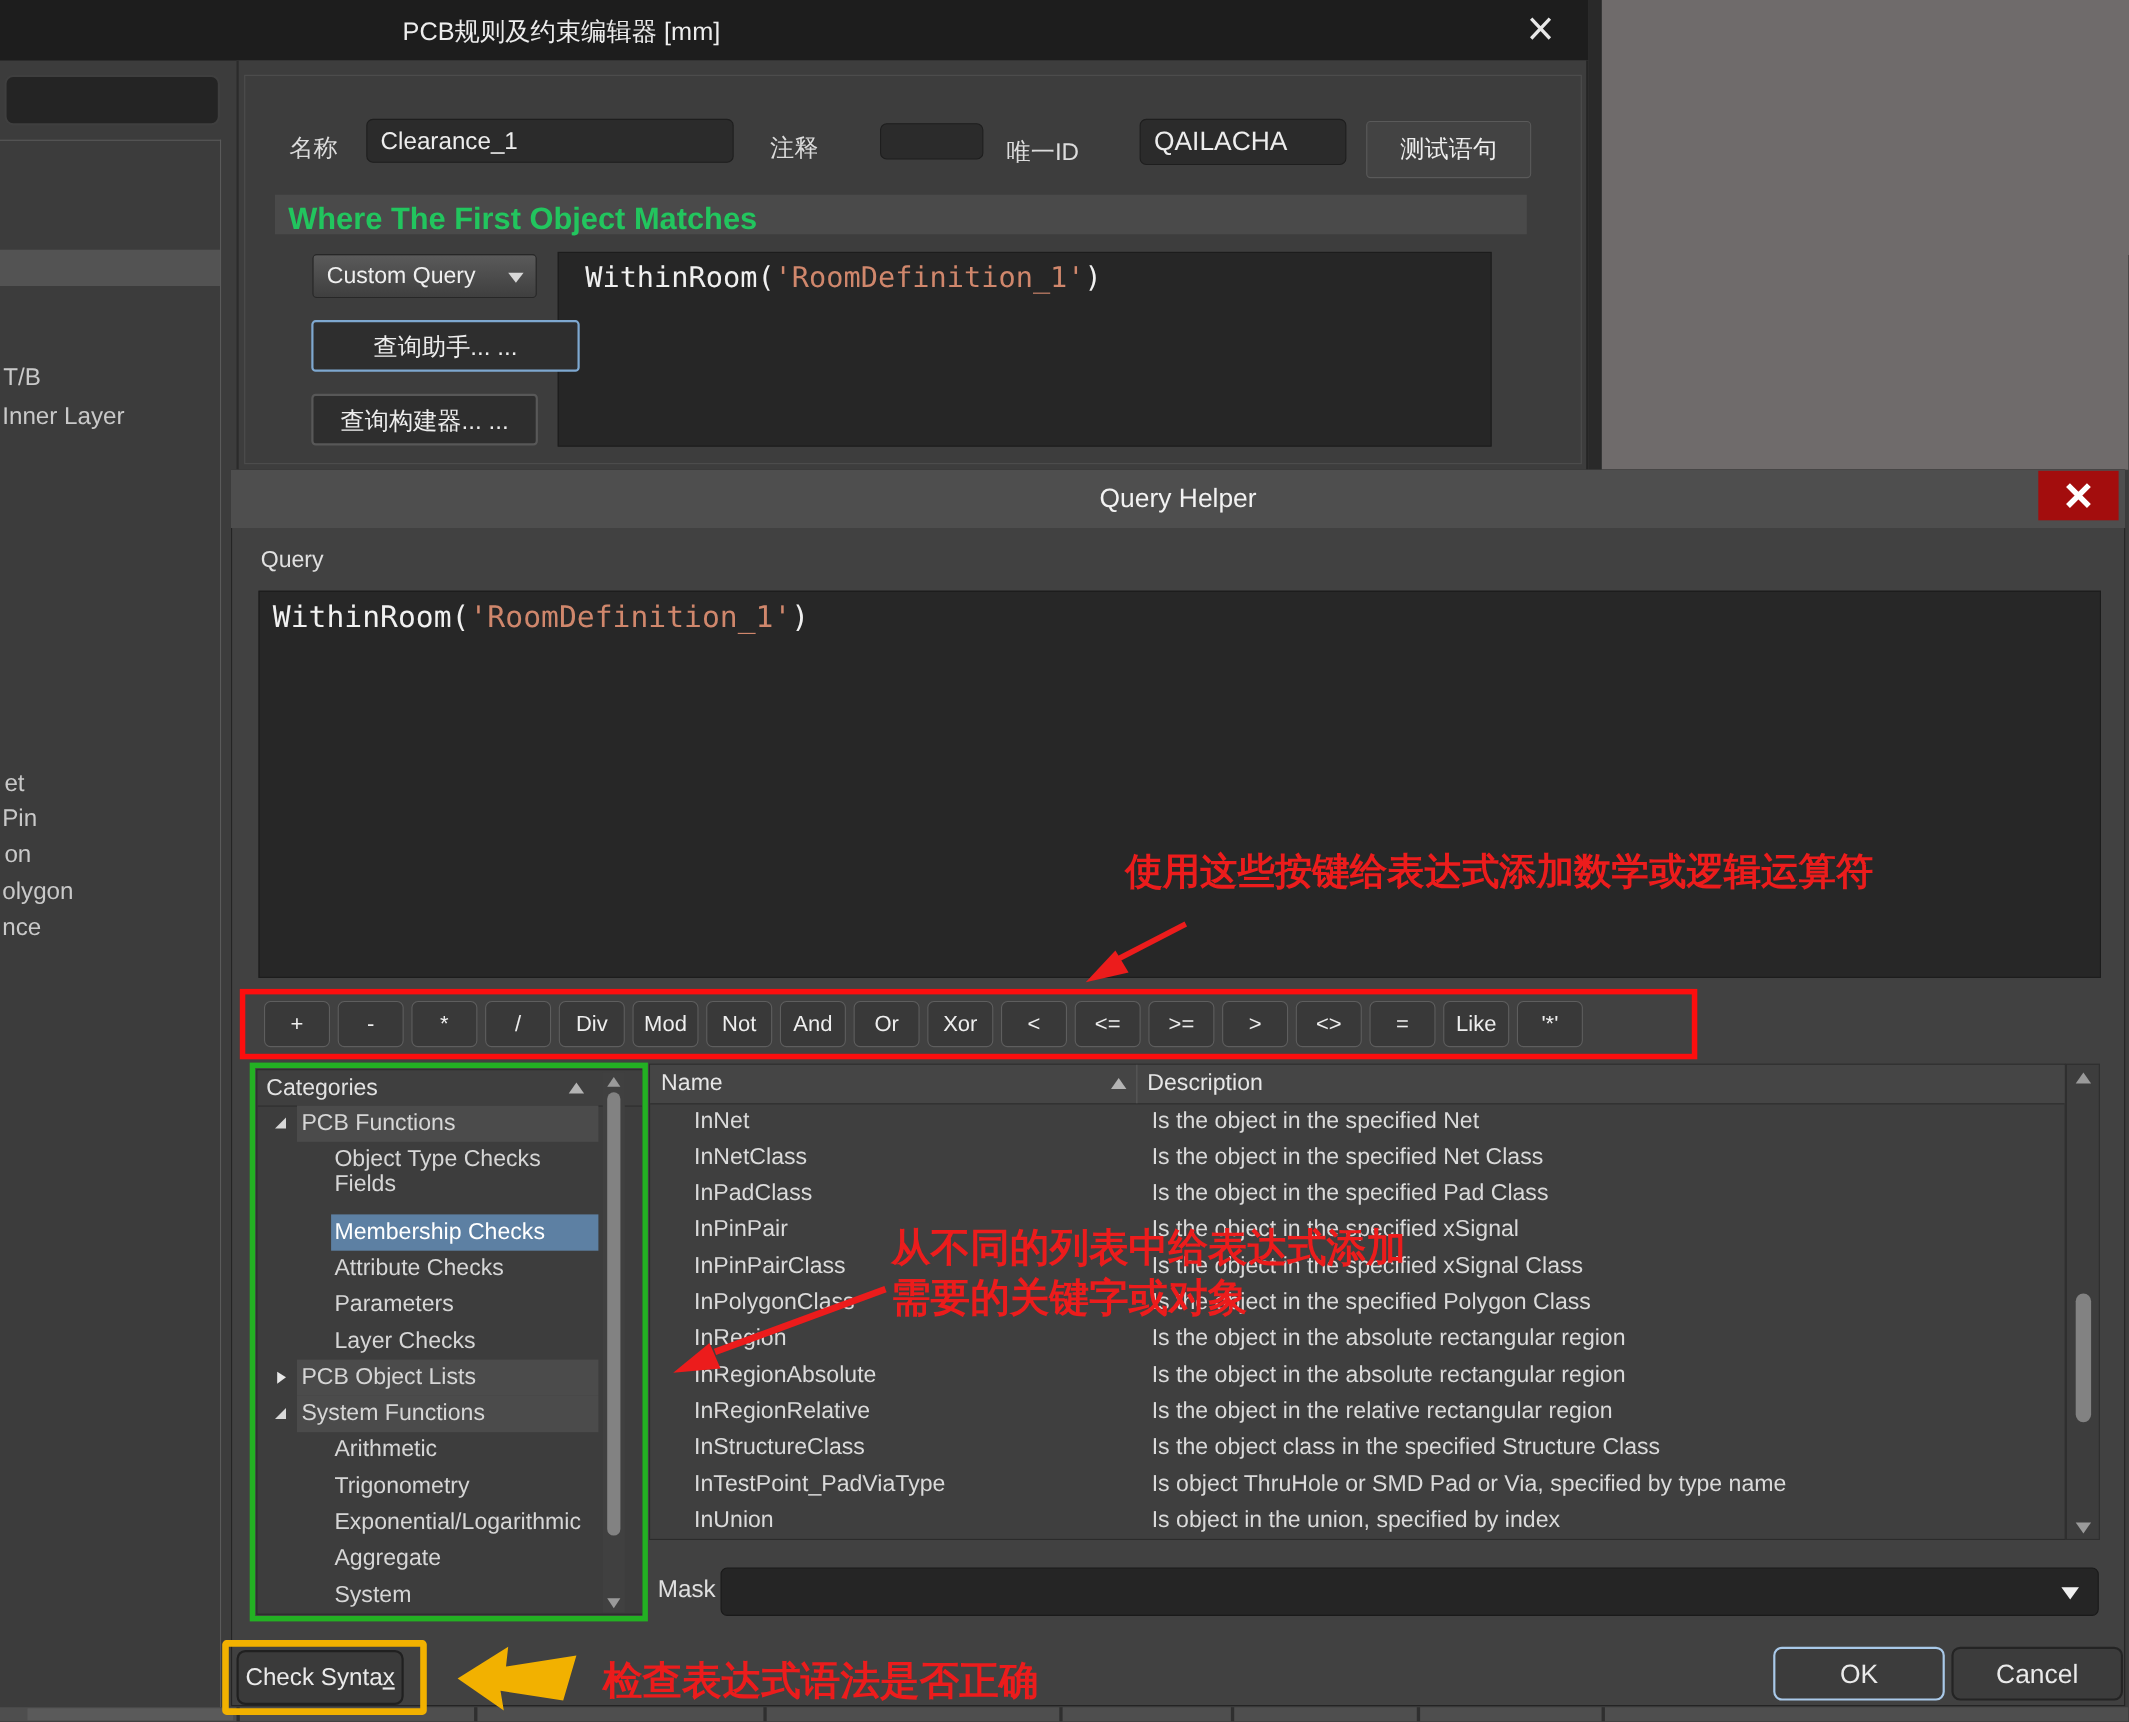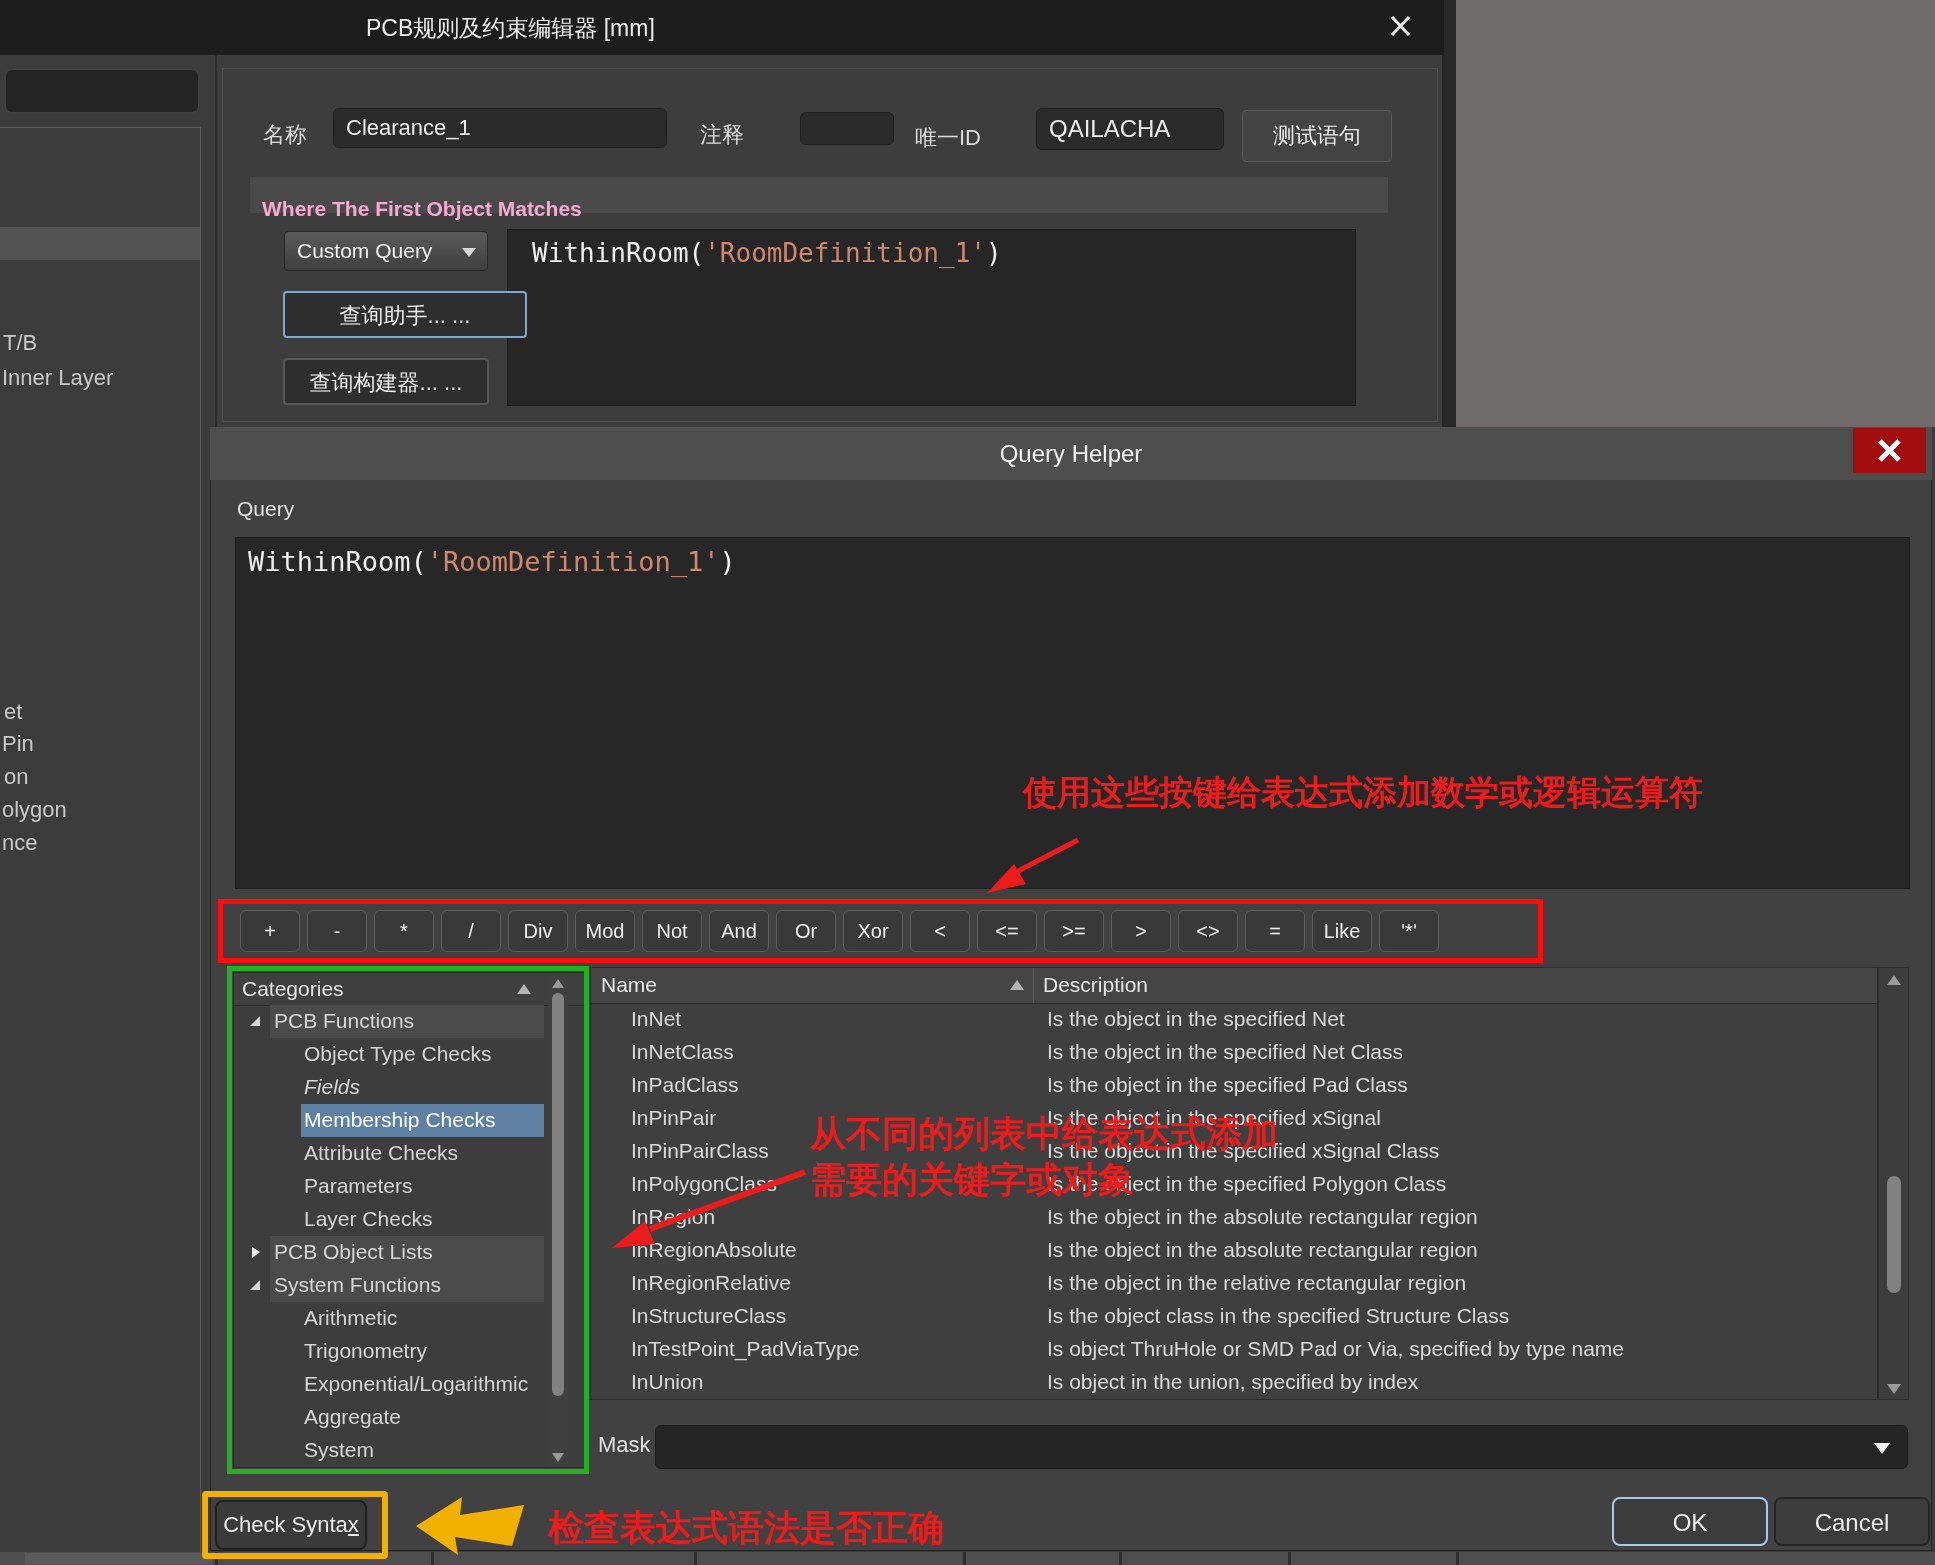--- a/index.html
+++ b/index.html
@@ -90,21 +90,21 @@
 
 <span class="abs lbl" style="left:263px;top:120px;">名称</span>
 <div class="abs inp" style="left:333px;top:108px;width:334px;height:40px;">Clearance_1</div>
 <span class="abs lbl" style="left:700px;top:120px;">注释</span>
 <div class="abs inp" style="left:800px;top:112px;width:94px;height:33px;line-height:31px;"></div>
 <span class="abs lbl" style="left:915px;top:123px;">唯一ID</span>
 <div class="abs inp" style="left:1036px;top:108px;width:188px;height:42px;line-height:40px;font-size:24px;">QAILACHA</div>
 <div class="abs btn" style="left:1242px;top:110px;width:150px;height:52px;line-height:50px;">测试语句</div>
 
 <div class="abs band" style="left:250px;top:177px;width:1138px;height:36px;">
-  <span style="position:absolute;left:12px;top:20px;font-weight:bold;font-size:21px;color:#f9a8d4;">Where The First Object Matches</span>
+  <span style="position:absolute;left:12px;top:6px;font-weight:bold;font-size:28px;color:#22c55e;">Where The First Object Matches</span>
 </div>
 
 <div class="abs" style="left:284px;top:231px;width:204px;height:40px;background:linear-gradient(#5a5a5a,#3f3f3f);border:1px solid #272727;border-radius:4px;box-sizing:border-box;">
   <span style="position:absolute;left:12px;top:7px;font-size:21px;color:#efefef;">Custom Query</span>
   <span style="position:absolute;right:10px;top:14px;">
       <svg width="16" height="12">
         <polygon points="1,2 15,2 8,11" fill="#d8d8d8"></polygon>
       </svg>
     </span>
 </div>
@@ -170,21 +170,21 @@
     <span class="tri">
         <svg width="14" height="14">
           <polygon points="12,2 12,12 2,12" fill="#d8d8d8"></polygon>
         </svg>
       </span>
     <span class="tlabel" style="left:40px;">PCB Functions</span>
   </div>
   <div class="trow" style="top:65px;">
     <span class="tlabel" style="left:70px;">Object Type Checks</span>
   </div>
-  <div class="trow" style="top:98px;font-style:italic;">
+  <div class="trow" style="top:88px;">
     <span class="tlabel" style="left:70px;">Fields</span>
   </div>
   <div class="trow sel" style="top:131px;color:#ffffff;">
     <span class="rowband"></span>
     <span class="tlabel" style="left:70px;">Membership Checks</span>
   </div>
   <div class="trow" style="top:164px;">
     <span class="tlabel" style="left:70px;">Attribute Checks</span>
   </div>
   <div class="trow" style="top:197px;">

